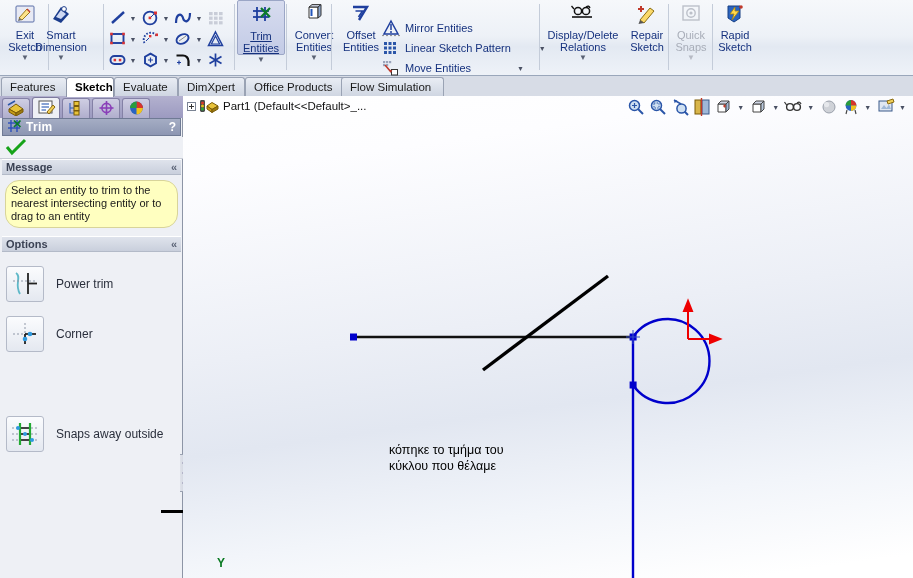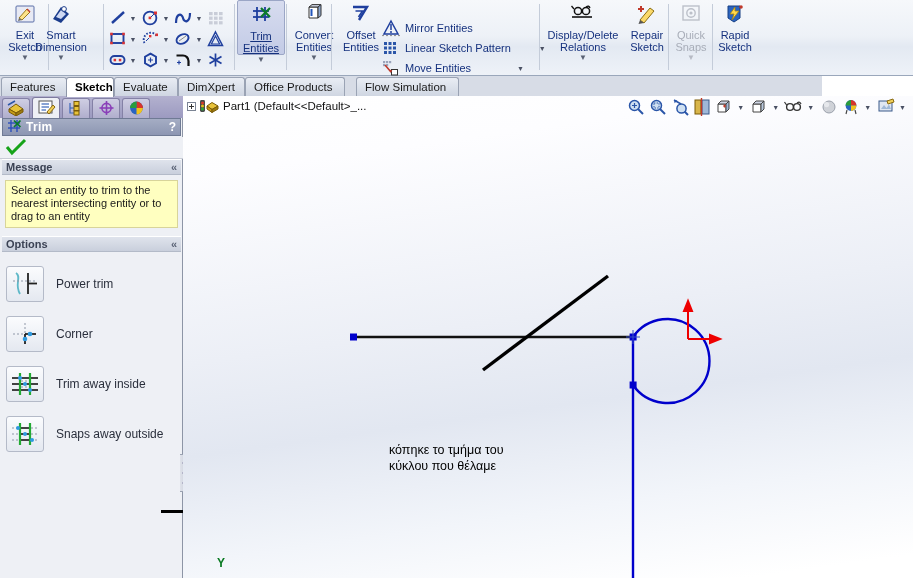--- a/index.html
+++ b/index.html
@@ -48,21 +48,21 @@
   .mini-cell { display: flex; align-items: center; }
   .mini-ic { width: 22px; height: 20px; display:flex; align-items:center; justify-content:center;}
   .tri { font-size: 7px; color: #4a5164; margin: 0 3px 0 1px; }
   .tri.dis { color: #b9bcc6; }
 
   .txt-item { display: flex; align-items: center; height: 22px; }
   .txt-item .tl { color: #15317e; font-size: 11px; margin-left: 3px; white-space: nowrap; }
 
   
   #tabstrip {
-    position: absolute; left: 0; top: 76px; width: 822px; height: 20px;
+    position: absolute; left: 0; top: 76px; width: 913px; height: 20px;
     background: #d7dce6;
   }
   .tab {
     position: absolute; top: 1px; height: 19px; line-height: 18px;
     padding: 0 8px; font-size: 11.5px; color: #1b1b1b;
     background: linear-gradient(180deg,#e9edf4 0%, #cfd6e2 100%);
     border: 1px solid #9aa3b4; border-bottom: none;
     border-radius: 3px 3px 0 0; cursor: default; white-space: nowrap;
   }
   .tab.active {
@@ -531,21 +531,21 @@
       </div>
     </div>
   </div>
 
   <div id="tabstrip">
     <div class="tab" style="left:1px;width:66px;">Features</div>
     <div class="tab active" style="left:66px;width:48px;">Sketch</div>
     <div class="tab" style="left:114px;width:64px;">Evaluate</div>
     <div class="tab" style="left:178px;width:67px;">DimXpert</div>
     <div class="tab" style="left:245px;width:100px;">Office Products</div>
-    <div class="tab" style="left:356px;width:103px;">Flow Simulation</div>
+    <div class="tab" style="left:341px;width:103px;">Flow Simulation</div>
   </div>
 
   <div id="leftpanel">
 
     <div id="fmtabs">
       <div class="fmtab">
         <span>
           <svg width="19" height="16" viewBox="0 0 19 16">
             <path d="M2 9 L9 4 L16 9 L9 13 Z" fill="#e8c33a" stroke="#7a5b07"></path>
             <path d="M2 9 v3 L9 16 v-3 z" fill="#c79c18" stroke="#7a5b07"></path>
@@ -628,21 +628,21 @@
           <path d="M2 9 L7 15 L20 2" fill="none" stroke="#16a319" stroke-width="3"></path>
         </svg>
       </span>
     </div>
 
     <div class="sect-head" style="top:63px;gap:24px;">
       <span>Message</span>
       <span class="chev">«</span>
     </div>
 
-    <div id="msgbox" style="top:84px;">Select an entity to trim to the nearest intersecting entity or to drag to an entity</div>
+    <div id="msgbox" style="top:84px;border-radius:14px;">Select an entity to trim to the nearest intersecting entity or to drag to an entity</div>
 
     <div class="sect-head" style="top:140px;">
       <span>Options</span>
       <span class="chev">«</span>
     </div>
 
     <div class="optrow" style="top:163px;">
       <span class="optbtn">
         <svg width="30" height="28" viewBox="0 0 30 28">
           <path d="M6 3 C12 7, 4 14, 10 24" fill="none" stroke="#5fb8c8" stroke-width="1.8"></path>
@@ -661,41 +661,20 @@
           <line x1="15" y1="3" x2="15" y2="24" stroke="#8f98a8" stroke-dasharray="2 2"></line>
           <path d="M15 14 L26 14" stroke="#222" stroke-width="1.8"></path>
           <path d="M15 14 L15 24" stroke="#222" stroke-width="1.8"></path>
           <circle cx="20" cy="14" r="2.3" fill="#2e9ae0"></circle>
           <circle cx="15" cy="19" r="2.3" fill="#2e9ae0"></circle>
         </svg>
       </span>
       <span class="optlabel">Corner</span>
     </div>
 
-    <div class="optrow" style="top:263px;">
-      <span class="optbtn">
-        <svg width="30" height="28" viewBox="0 0 30 28">
-          <g stroke="#222" stroke-width="1.7">
-              <line x1="2" y1="8" x2="28" y2="8"></line>
-              <line x1="2" y1="14" x2="28" y2="14"></line>
-              <line x1="2" y1="20" x2="28" y2="20"></line>
-            </g>
-          <g stroke="#22aa33" stroke-width="2.2">
-              <line x1="10" y1="3" x2="10" y2="25"></line>
-              <line x1="20" y1="3" x2="20" y2="25"></line>
-            </g>
-          <line x1="11" y1="11" x2="19" y2="11" stroke="#8f98a8" stroke-dasharray="2 2"></line>
-          <line x1="11" y1="17" x2="19" y2="17" stroke="#8f98a8" stroke-dasharray="2 2"></line>
-          <circle cx="10" cy="8" r="2" fill="#2e9ae0"></circle>
-            <circle cx="15" cy="14" r="2" fill="#2e9ae0"></circle>
-            <circle cx="20" cy="20" r="2" fill="#2e9ae0"></circle>
-        </svg>
-      </span>
-      <span class="optlabel">Trim away inside</span>
-    </div>
 
     <div class="optrow" style="top:313px;">
       <span class="optbtn">
         <svg width="30" height="28" viewBox="0 0 30 28">
           <g stroke="#222" stroke-width="1.7">
               <line x1="10" y1="8" x2="20" y2="8"></line>
               <line x1="10" y1="14" x2="20" y2="14"></line>
               <line x1="10" y1="20" x2="20" y2="20"></line>
             </g>
           <g stroke="#8f98a8" stroke-dasharray="2 2">

